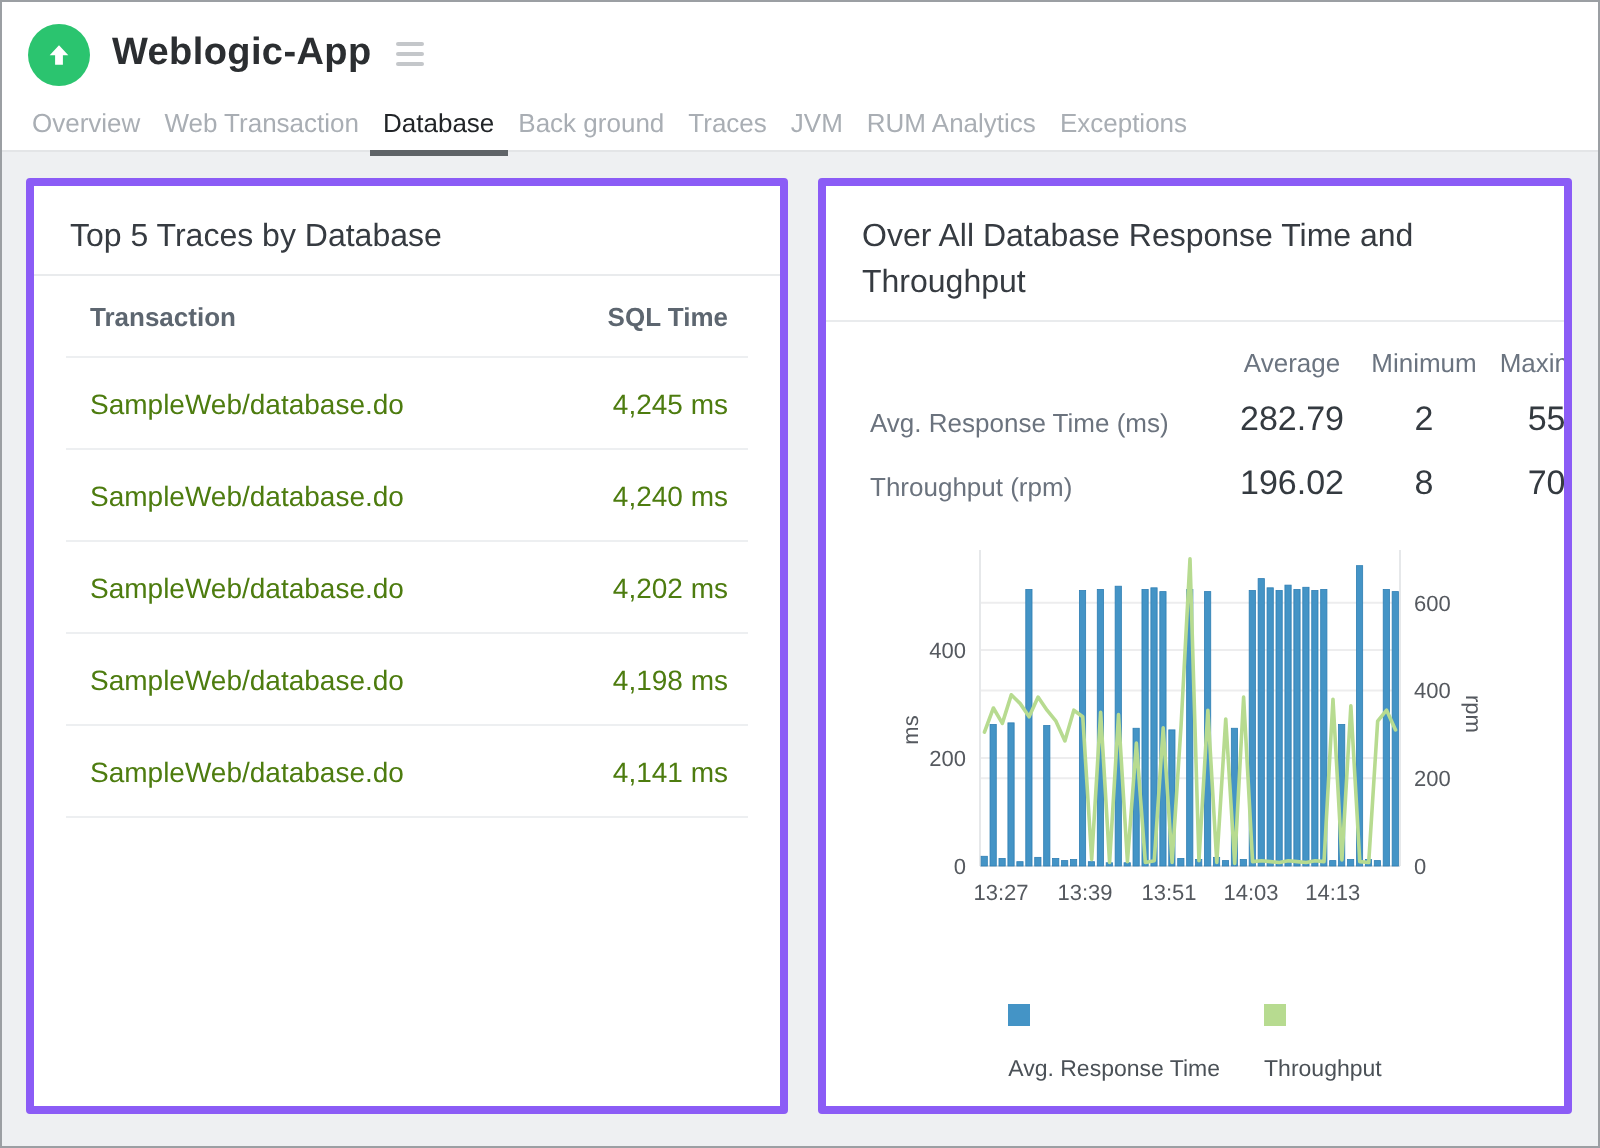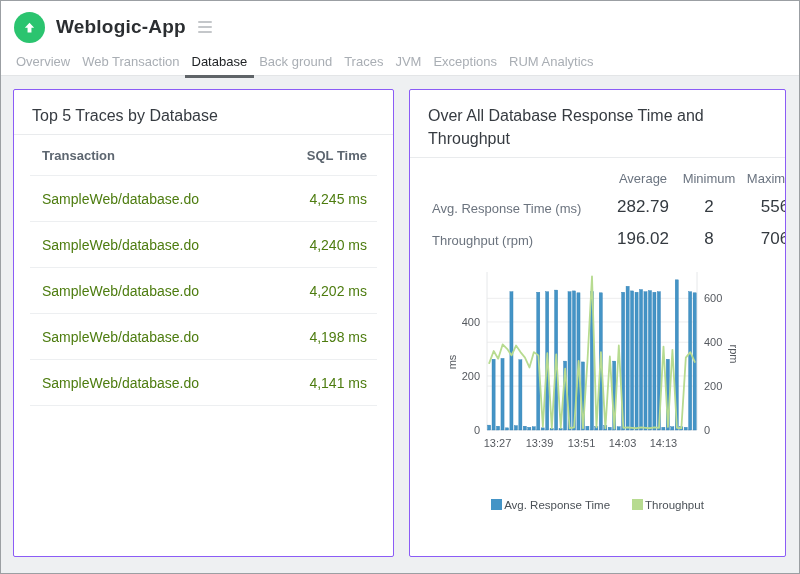--- a/index.html
+++ b/index.html
@@ -16,21 +16,21 @@
   .menu-btn { margin-left:9px; display:flex; flex-direction:column; gap:3px; cursor:pointer; padding:3px; }
   .menu-btn span { width:14px; height:2px; background:#c4c7ca; border-radius:1px; }
 
   .tab-bar { display:flex; gap:10px; margin:5px 0 0 14px; }
   .tab { position:relative; font-size:13px; color:#a9aeb4; padding:6px 1px 9px; cursor:pointer; white-space:nowrap; }
   .tab.active { color:#212427; font-weight:normal; }
   .tab.active::after { content:''; position:absolute; left:-6px; right:-6px; bottom:0; height:3px; background:#5f6468; }
 
   
   .content { position:absolute; top:75px; left:0; right:0; bottom:0; }
-  .panel { position:absolute; top:13px; height:468px; background:#fff; border:1px solid #8b5cf6;
+  .panel { position:absolute; top:13px; height:468px; background:#fff; border:4px solid #8b5cf6;
            border-radius:2px; box-sizing:border-box; }
   .panel-left  { left:12px;  width:381px; }
   .panel-right { left:408px; width:377px; overflow:hidden; }
 
   .panel-title { padding:14px 16px 0 18px; font-size:16px; line-height:1.45; color:#363b41; }
   .title-divider { margin-top:7px; border-bottom:1px solid #e9ebed; }
 
   
   .table-head { display:flex; justify-content:space-between; padding:13px 26px 12px 28px;
                 font-size:13px; font-weight:bold; color:#5d6670;align-items:center; }
@@ -45,21 +45,21 @@
              color:#6b737e; line-height:1.55; }
   .s-col { width:66px; text-align:center; flex:0 0 auto; }
   .stats-row { display:flex; align-items:flex-start; margin-bottom:11px; }
   .stats-row .val { font-size:17px; font-weight:normal; color:#343a40; margin-top:-2px; }
 
   .chart { position:absolute; left:18px; top:172px; }
   .chart text { font-size:11px; fill:#55595f; }
 
   .legend { position:absolute; top:409px; left:0; right:0; display:flex; justify-content:center;
             gap:22px; align-items:center; }
-  .legend-item { display:flex; gap:2px; font-size:11.5px; color:#4b5157; cursor:pointer; }
+  .legend-item { display:flex; gap:16px; font-size:11.5px; color:#4b5157; cursor:pointer;flex-direction:column; }
   .swatch { width:11px; height:11px; display:inline-block; }
 </style>
 </head>
 <body>
 
 <div class="frame">
 
   <div class="header">
     <div class="app-row">
       <div class="monitor-icon">
@@ -74,22 +74,22 @@
           <span></span>
       </div>
     </div>
     <div class="tab-bar" id="tab-bar">
         <div class="tab">Overview</div>
         <div class="tab">Web Transaction</div>
         <div class="tab active">Database</div>
         <div class="tab">Back ground</div>
         <div class="tab">Traces</div>
         <div class="tab">JVM</div>
+        <div class="tab">RUM Analytics</div>
         <div class="tab">Exceptions</div>
-        <div class="tab">RUM Analytics</div>
       </div>
   </div>
 
   <div class="content">
 
     <div class="panel panel-left">
       <div class="panel-title">Top 5 Traces by Database</div>
       <div class="title-divider"></div>
       <div class="table-head">
         <span>Transaction</span>

